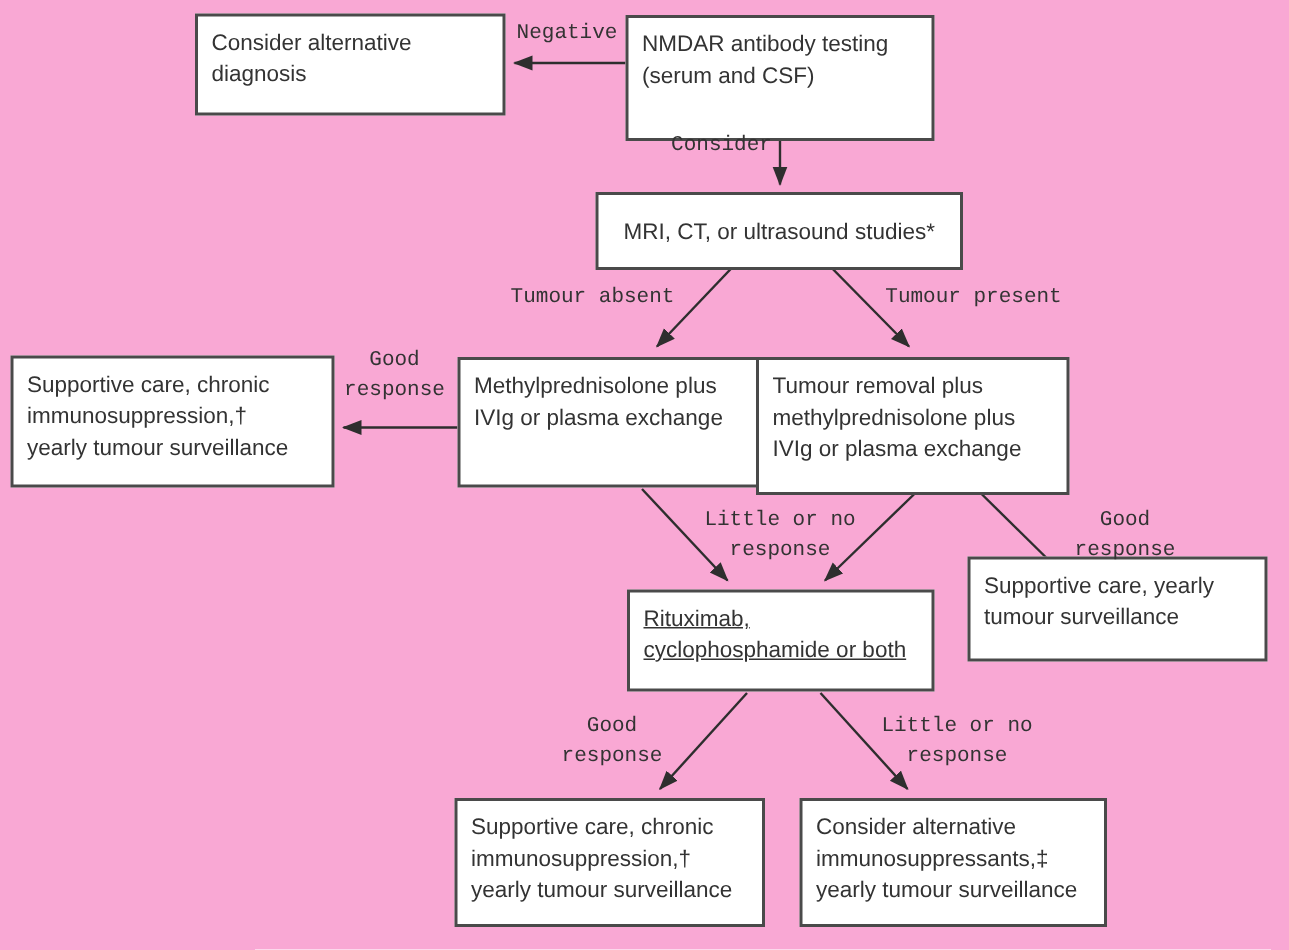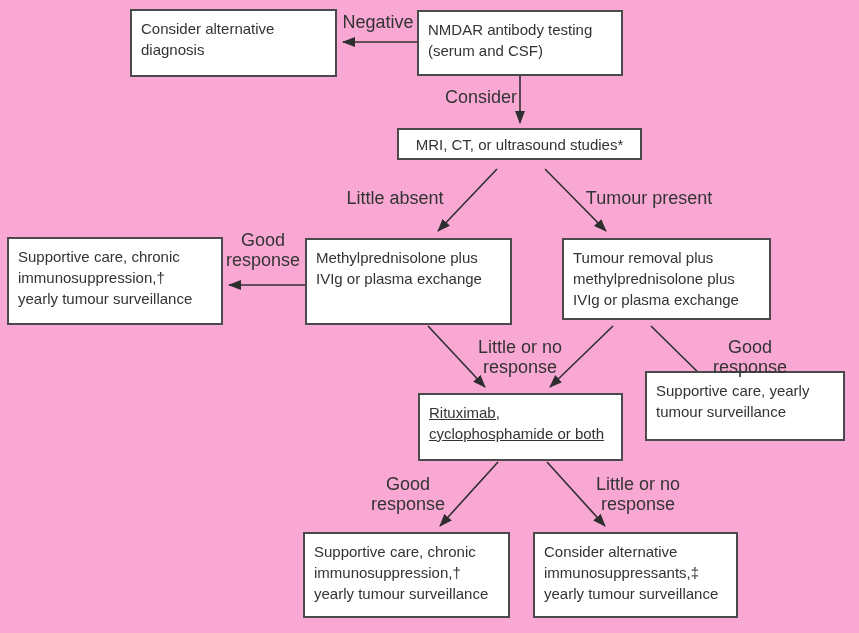--- a/index.html
+++ b/index.html
@@ -23,23 +23,24 @@
     white-space:pre-line;
   }
   .node.center{
     display:flex;align-items:center;justify-content:center;
     text-align:center;padding:2px 6px;
   }
   .edge-label{
     position:absolute;
     transform:translateX(-50%);
     text-align:center;
-    font-size:18px;
+    font-size:14px;
     line-height:20px;
     white-space:pre-line;
+    font-family:Liberation Mono, monospace;
   }
 </style>
 </head>
 <body>
 
 <div id="figure">
 
   <svg id="arrow-layer" viewBox="0 0 859 633">
     <defs>
       <marker id="ah" markerUnits="userSpaceOnUse" markerWidth="15" markerHeight="12" refX="12" refY="5" orient="auto">
@@ -54,33 +55,33 @@
     <line x1="428" y1="326" x2="485" y2="387" stroke="#2e2e2e" stroke-width="1.6" marker-end="url(#ah)"></line>
     <line x1="613" y1="326" x2="550" y2="387" stroke="#2e2e2e" stroke-width="1.6" marker-end="url(#ah)"></line>
     <line x1="651" y1="326" x2="713" y2="387" stroke="#2e2e2e" stroke-width="1.6" marker-end="url(#ah)"></line>
     <line x1="498" y1="462" x2="440" y2="526" stroke="#2e2e2e" stroke-width="1.6" marker-end="url(#ah)"></line>
     <line x1="547" y1="462" x2="605" y2="526" stroke="#2e2e2e" stroke-width="1.6" marker-end="url(#ah)"></line>
   </svg>
 
   <div class="node" style="left:130px;top:9px;width:207px;height:68px;">Consider alternative
 diagnosis</div>
 
-  <div class="node" style="left:417px;top:10px;width:206px;height:66px;">NMDAR antibody testing
+  <div class="node" style="left:417px;top:10px;width:206px;height:84px;">NMDAR antibody testing
 (serum and CSF)</div>
 
-  <div class="node center" style="left:397px;top:128px;width:245px;height:32px;">MRI, CT, or ultrasound studies*</div>
+  <div class="node center" style="left:397px;top:128px;width:245px;height:52px;">MRI, CT, or ultrasound studies*</div>
 
   <div class="node" style="left:7px;top:237px;width:216px;height:88px;">Supportive care, chronic
 immunosuppression,†
 yearly tumour surveillance</div>
 
   <div class="node" style="left:305px;top:238px;width:207px;height:87px;">Methylprednisolone plus
 IVIg or plasma exchange</div>
 
-  <div class="node" style="left:562px;top:238px;width:209px;height:82px;">Tumour removal plus
+  <div class="node" style="left:504px;top:238px;width:209px;height:92px;">Tumour removal plus
 methylprednisolone plus
 IVIg or plasma exchange</div>
 
   <div class="node" style="left:418px;top:393px;width:205px;height:68px;text-decoration:underline;">Rituximab,
 cyclophosphamide or both</div>
 
   <div class="node" style="left:645px;top:371px;width:200px;height:70px;">Supportive care, yearly
 tumour surveillance</div>
 
   <div class="node" style="left:303px;top:532px;width:207px;height:86px;">Supportive care, chronic
@@ -88,21 +89,21 @@
 yearly tumour surveillance</div>
 
   <div class="node" style="left:533px;top:532px;width:205px;height:86px;">Consider alternative
 immunosuppressants,‡
 yearly tumour surveillance</div>
 
   <div class="edge-label" style="left:378px;top:12px;">Negative</div>
 
   <div class="edge-label" style="left:481px;top:87px;">Consider</div>
 
-  <div class="edge-label" style="left:395px;top:188px;">Little absent</div>
+  <div class="edge-label" style="left:395px;top:188px;">Tumour absent</div>
 
   <div class="edge-label" style="left:649px;top:188px;text-align:center;">Tumour present</div>
 
   <div class="edge-label" style="left:263px;top:230px;">Good
 response</div>
 
   <div class="edge-label" style="left:520px;top:337px;">Little or no
 response</div>
 
   <div class="edge-label" style="left:750px;top:337px;">Good

